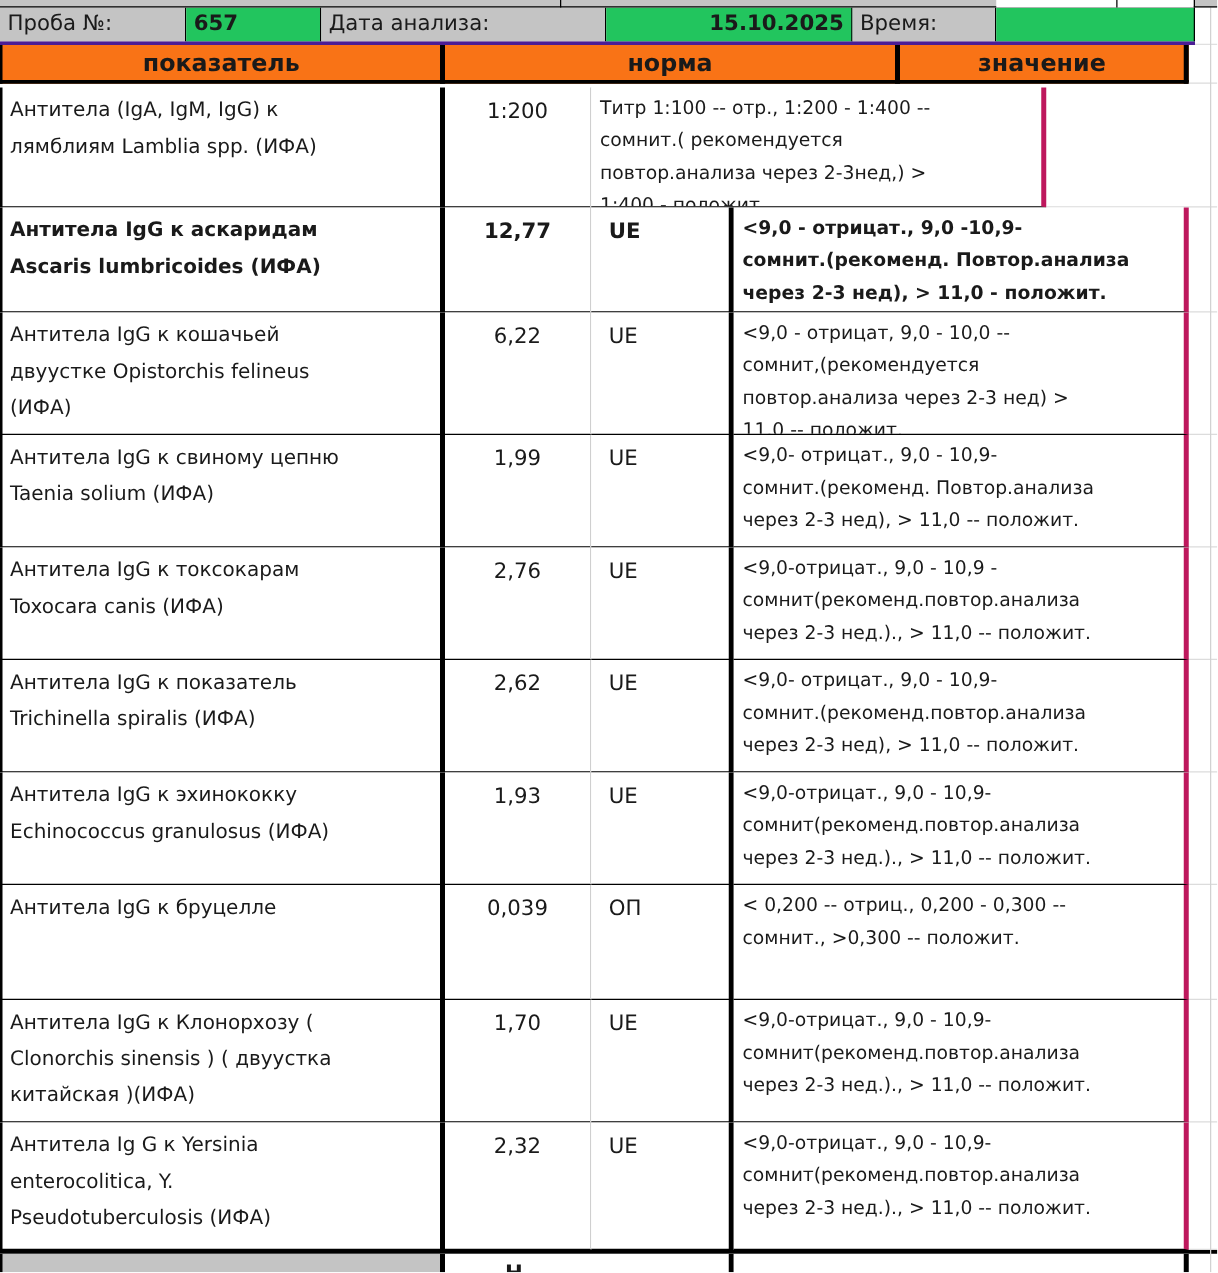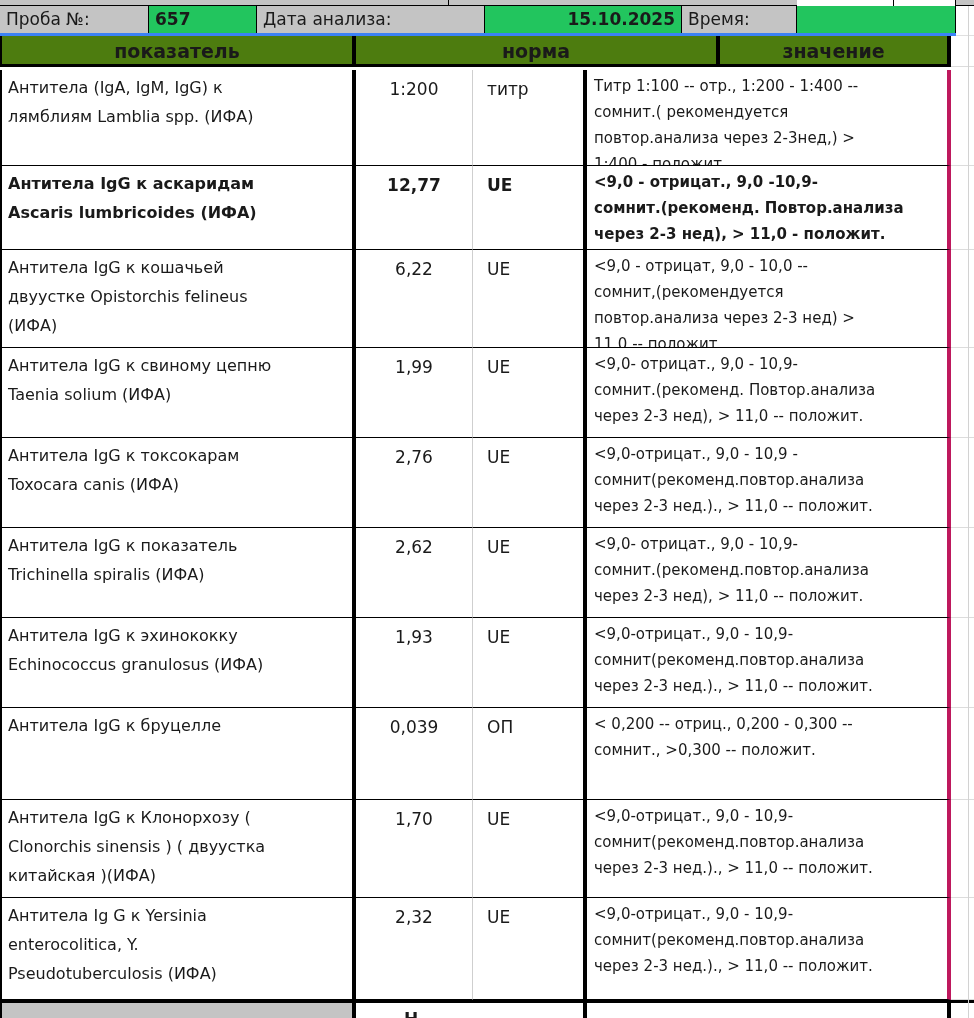--- a/index.html
+++ b/index.html
@@ -10,36 +10,36 @@
   
   .margin-vline { position:absolute; left:968px; top:0; width:1px; height:1018px; background:#d2d2d2; }
 
   
   .sliver { position:relative; height:6px; background:#c4c4c4; border-bottom:1px solid #000; }
   .sliver .seg-white { position:absolute; left:797px; top:0; width:158px; height:6px; background:#fff; }
   .sliver .vl { position:absolute; top:0; width:1px; height:6px; background:#000; }
 
   
   .infobar { display:flex; height:30px; }
-  .infobar .cells { display:flex; width:956px; border-bottom:3px solid #3b82f6; }
+  .infobar .cells { display:flex; width:956px; border-bottom:3px solid #4c1d95; }
   .infobar .cell { height:27px; border-right:1px solid #000; font-size:17px; line-height:25px;
                    padding:1px 6px 0 6px; overflow:hidden; white-space:nowrap; }
   .infobar .lbl { background:#c4c4c4; }
   .infobar .val { background:#22c55e; font-weight:bold; }
   .w-sample-lbl { width:149px; }
   .w-sample-val { width:108px; padding-left:8px; }
   .w-date-lbl   { width:228px; }
   .w-date-val   { width:197px; text-align:right; padding-right:5px; }
   .w-time-lbl   { width:115px; }
   .w-time-val   { width:159px; border-right:1px solid #000; }
   .infobar .margin { flex:1; border-bottom:1px solid #e0e0e0; }
 
   
   .colhead { display:flex; height:34px; }
-  .colhead .hcell { height:31px; background:#4d7c0f; border-right:4px solid #000; border-bottom:3px solid #000;
+  .colhead .hcell { height:31px; background:#f97316; border-right:4px solid #000; border-bottom:3px solid #000;
                     font-size:19px; font-weight:bold; text-align:center; line-height:30px; overflow:hidden; }
   .h-indicator { width:356px; border-left:2px solid #000; }
   .h-value { width:231px; }
   .h-norm  { width:364px; }
   .colhead .margin { flex:1; border-bottom:1px solid #dcdcdc; height:31px; }
 
   
   .trow { display:flex; }
   .trow .cell { overflow:hidden; border-bottom:1px solid #000; background:#fff; }
   .c-name { width:356px; border-left:2px solid #000; border-right:4px solid #000;
@@ -90,21 +90,20 @@
     <div class="hcell h-indicator">показатель</div>
     <div class="hcell h-norm">норма</div>
     <div class="hcell h-value">значение</div>
     <div class="margin"></div>
   </div>
 
   <div class="trow" style="height:96px">
     <div class="cell c-name">Антитела (IgA, IgM, IgG) к
 лямблиям Lamblia spp. (ИФА)</div>
     <div class="cell c-value">1:200</div>
-    <div class="cell c-unit">титр</div>
     <div class="cell c-norm">Титр  1:100 -- отр., 1:200 - 1:400 --
 сомнит.( рекомендуется
 повтор.анализа через 2-3нед,) &gt;
 1:400 - положит.</div>
     <div class="c-margin"></div>
   </div>
 
   <div class="trow bold" style="height:84px">
     <div class="cell c-name">Антитела IgG к аскаридам
 Ascaris lumbricoides (ИФА)</div>

